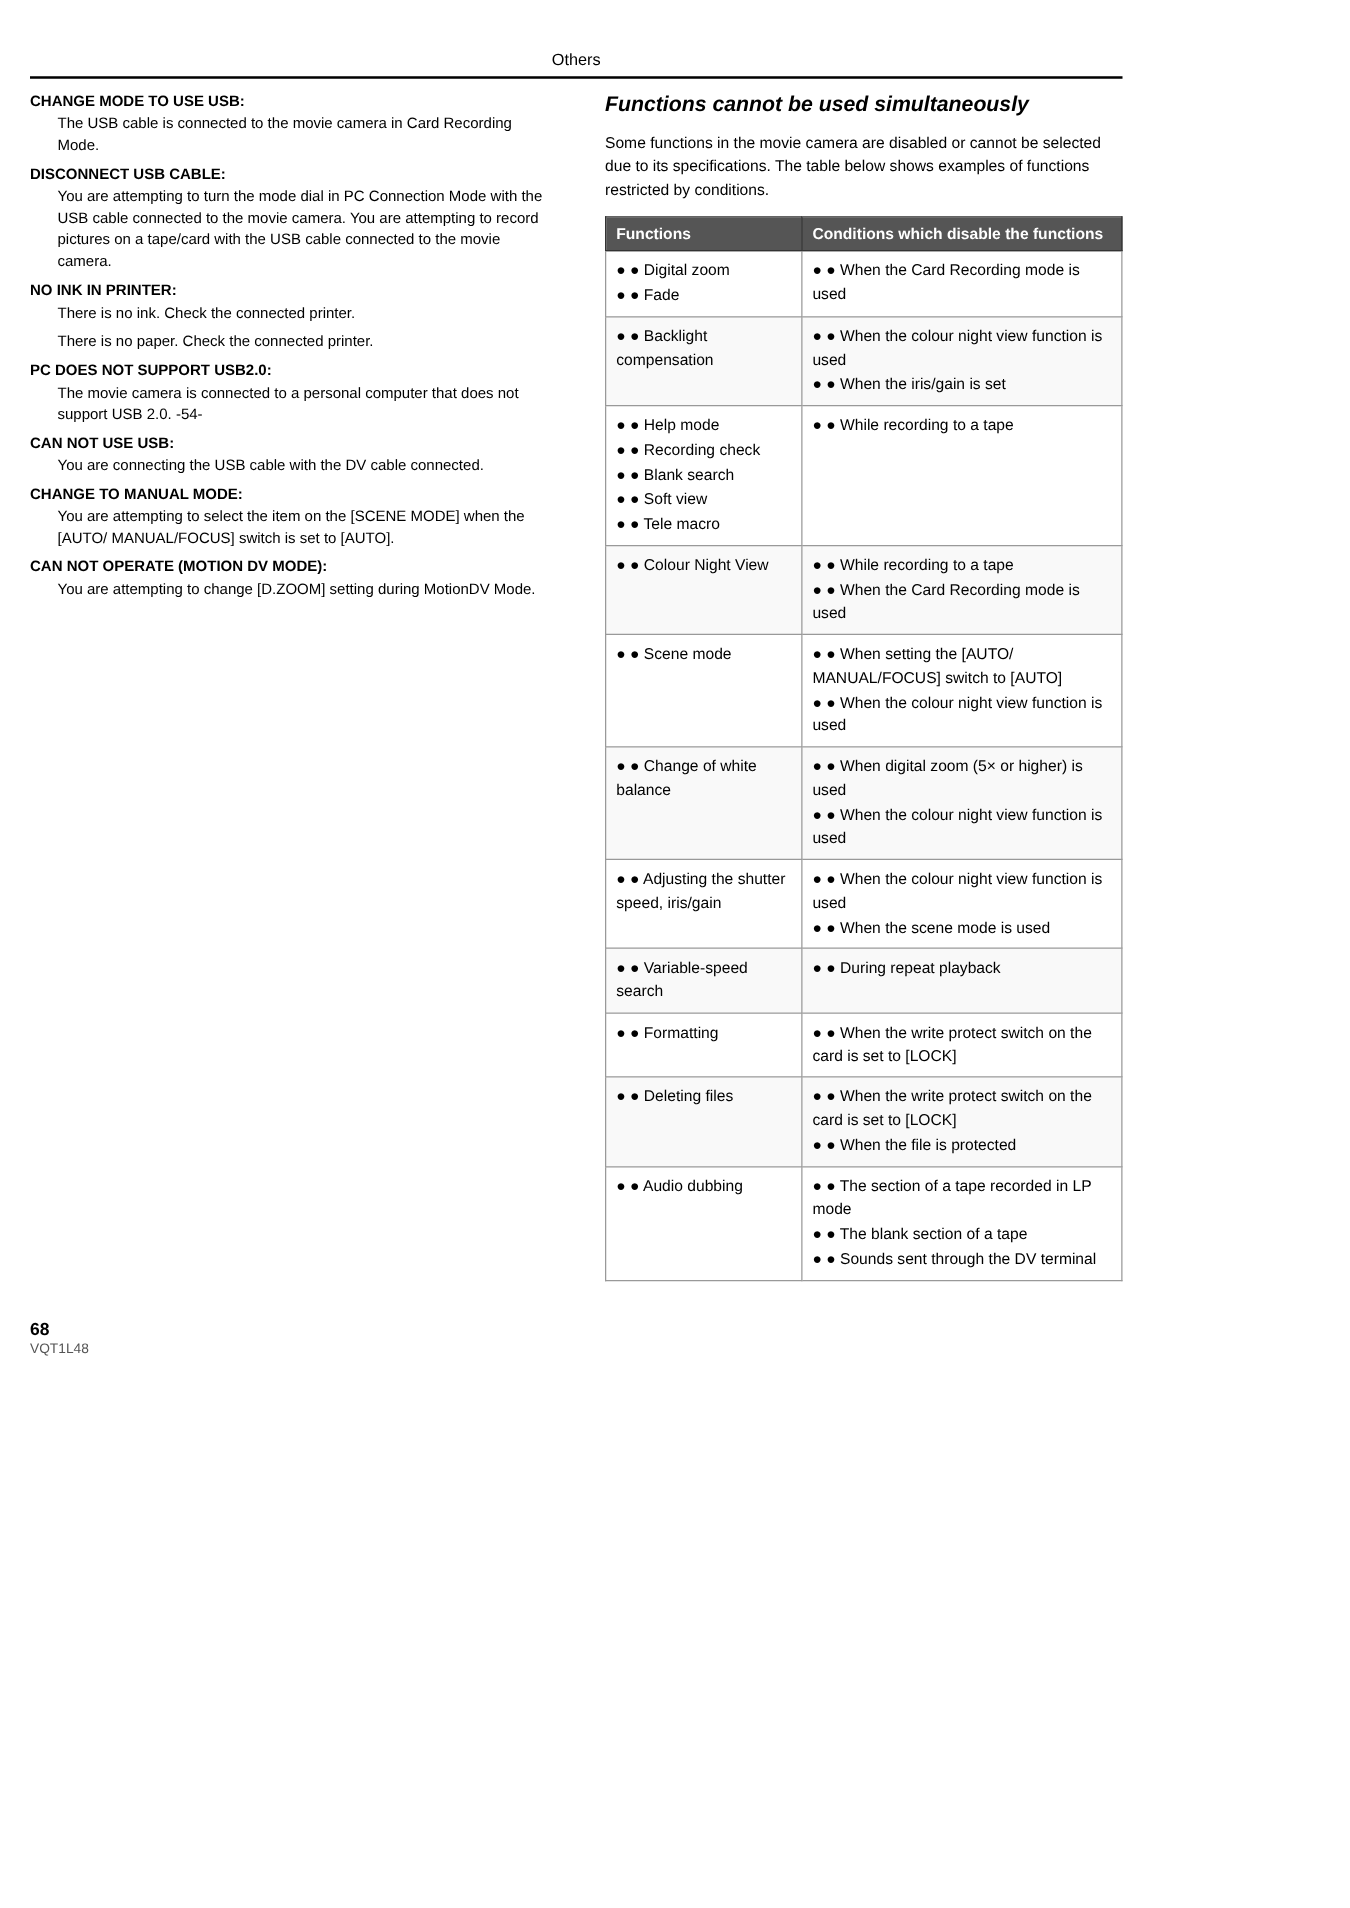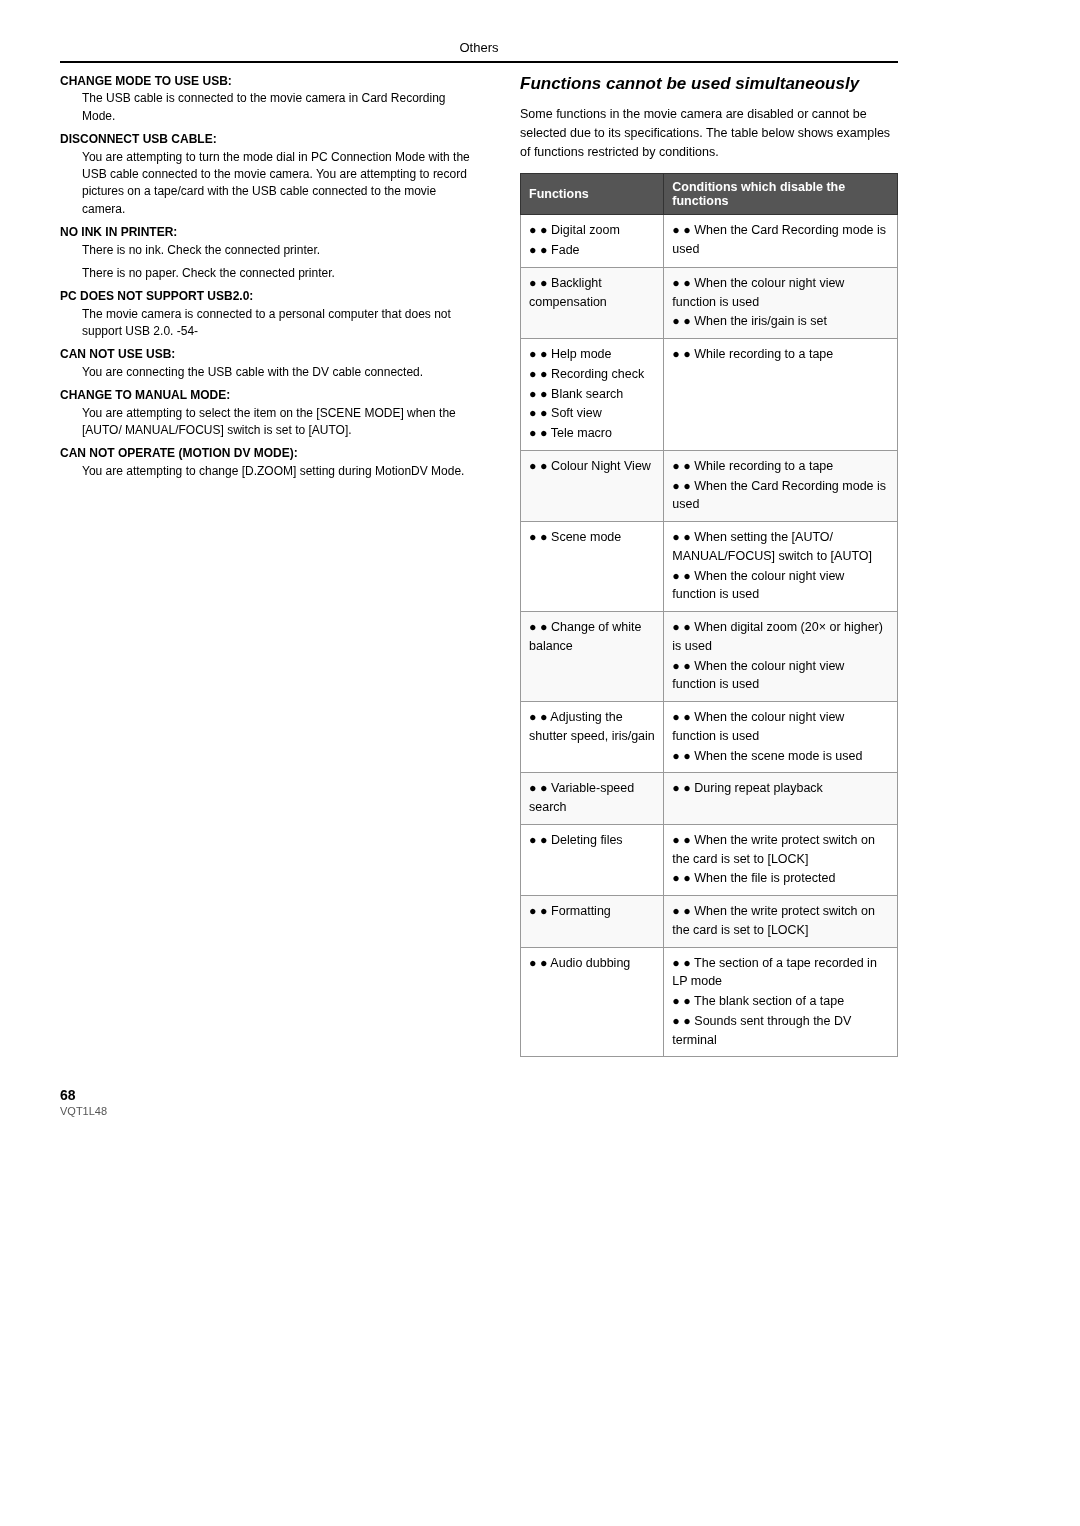--- a/index.html
+++ b/index.html
@@ -7,21 +7,21 @@
       background: #fff;
       font-family: Arial, Helvetica, sans-serif;
       font-size: 13px;
       color: #000;
       width: 1080px;
       min-height: 1526px;
     }
     .page {
       width: 958px;
       min-height: 1526px;
-      padding: 40px 60px 40px 60px;
+      padding: 40px 60px 40px 24px;
       position: relative;
     }
     .page-header {
       text-align: center;
       font-size: 13px;
       margin-bottom: 8px;
       border-bottom: 2px solid #000;
       padding-bottom: 6px;
     }
     .content-wrapper {
@@ -209,56 +209,56 @@
               <td>
                 <span class="bullet-item">● When setting the [AUTO/ MANUAL/FOCUS] switch to [AUTO]</span>
                 <span class="bullet-item">● When the colour night view function is used</span>
               </td>
             </tr>
             <tr>
               <td>
                 <span class="bullet-item">● Change of white balance</span>
               </td>
               <td>
-                <span class="bullet-item">● When digital zoom (20× or higher) is used</span>
+                <span class="bullet-item">● When digital zoom (5× or higher) is used</span>
                 <span class="bullet-item">● When the colour night view function is used</span>
               </td>
             </tr>
             <tr>
               <td>
                 <span class="bullet-item">● Adjusting the shutter speed, iris/gain</span>
               </td>
               <td>
                 <span class="bullet-item">● When the colour night view function is used</span>
                 <span class="bullet-item">● When the scene mode is used</span>
               </td>
             </tr>
             <tr>
               <td>
                 <span class="bullet-item">● Variable-speed search</span>
               </td>
               <td>
                 <span class="bullet-item">● During repeat playback</span>
+              </td>
+            </tr>
+            <tr>
+              <td>
+                <span class="bullet-item">● Formatting</span>
+              </td>
+              <td>
+                <span class="bullet-item">● When the write protect switch on the card is set to [LOCK]</span>
               </td>
             </tr>
             <tr>
               <td>
                 <span class="bullet-item">● Deleting files</span>
               </td>
               <td>
                 <span class="bullet-item">● When the write protect switch on the card is set to [LOCK]</span>
                 <span class="bullet-item">● When the file is protected</span>
-              </td>
-            </tr>
-            <tr>
-              <td>
-                <span class="bullet-item">● Formatting</span>
-              </td>
-              <td>
-                <span class="bullet-item">● When the write protect switch on the card is set to [LOCK]</span>
               </td>
             </tr>
             <tr>
               <td>
                 <span class="bullet-item">● Audio dubbing</span>
               </td>
               <td>
                 <span class="bullet-item">● The section of a tape recorded in LP mode</span>
                 <span class="bullet-item">● The blank section of a tape</span>
                 <span class="bullet-item">● Sounds sent through the DV terminal</span>

